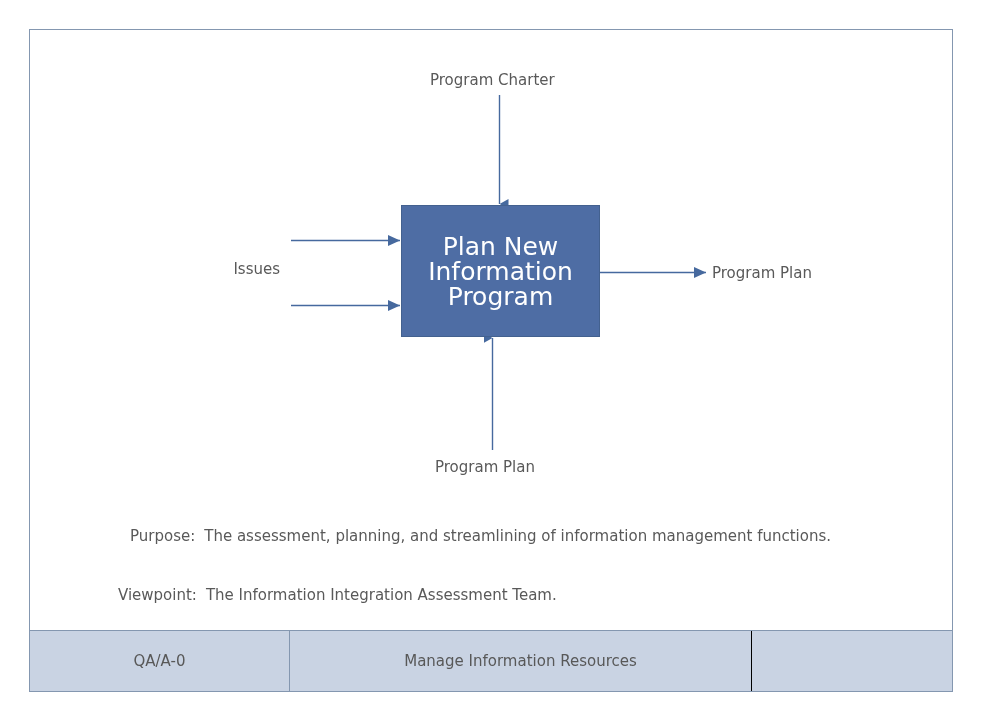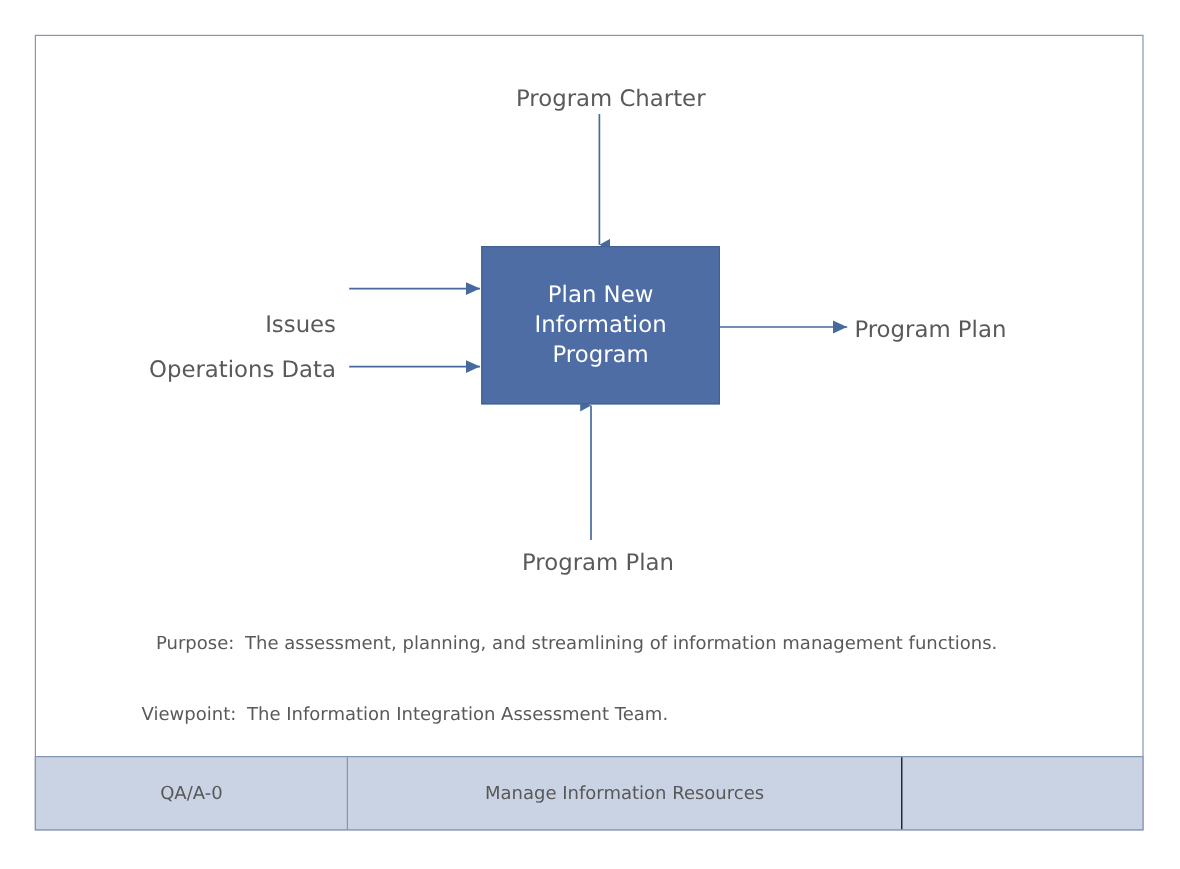--- a/index.html
+++ b/index.html
@@ -54,32 +54,32 @@
     background: #4e6da4;
     border: 1px solid #41periodic;
     box-sizing: border-box;
     display: flex;
     align-items: center;
     justify-content: center;
   }
   #activity-box.fix { border: 1px solid #43618f; }
   #activity-box-label {
     color: #ffffff;
-    font-size: 19px;
+    font-size: 25px;
     line-height: 25px;
     text-align: center;
     font-family: "DejaVu Sans", sans-serif;
     white-space: pre-line;
   }
 
   
   .flow-label {
     position: absolute;
     color: #595959;
-    font-size: 19px;
+    font-size: 15px;
     font-family: "DejaVu Sans", sans-serif;
     white-space: nowrap;
   }
 
   #label-program-charter { left: 430px; top: 71px; }
   #label-issues          { left: 180px; top: 232px; width: 100px; text-align: right; margin-top: 28px; }
   #label-operations-data { left: 120px; top: 297px; width: 160px; text-align: right; }
   #label-program-plan    { left: 712px; top: 264px; }
   #label-program-team    { left: 435px; top: 458px; }
 
@@ -167,21 +167,20 @@
   <div id="activity-box" class="fix">
     <div id="activity-box-label">Plan New
 Information
 Program</div>
   </div>
 
   <div class="flow-label" id="label-program-charter">Program Charter</div>
 
   <div class="flow-label" id="label-issues">Issues</div>
 
-  <div class="flow-label" id="label-operations-data">Operations Data</div>
 
   <div class="flow-label" id="label-program-plan">Program Plan</div>
 
   <div class="flow-label" id="label-program-team">Program Plan</div>
 
   <div class="meta-line" id="meta-purpose">
     <span class="meta-key">Purpose:</span><span class="meta-gap"></span><span class="meta-val">The assessment, planning, and streamlining of information management functions.</span>
   </div>
 
   <div class="meta-line" id="meta-viewpoint">

